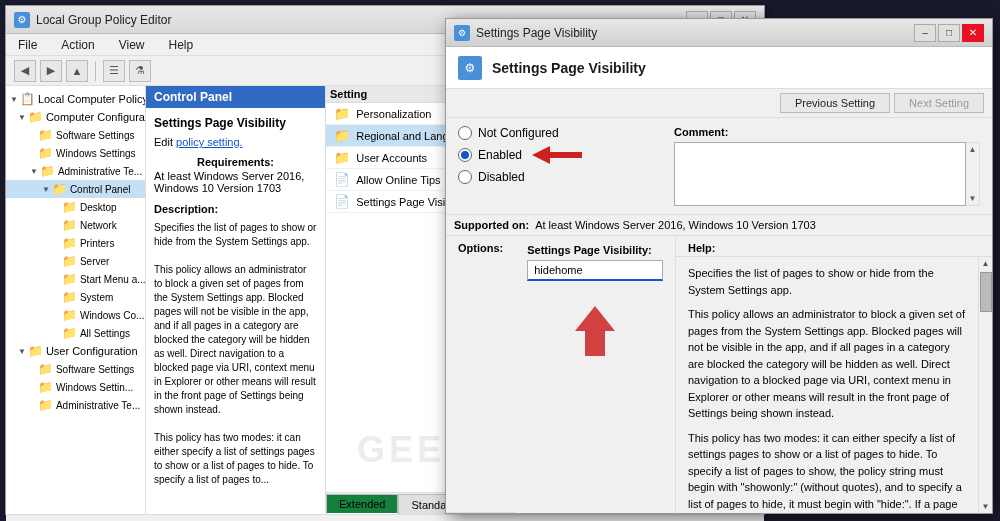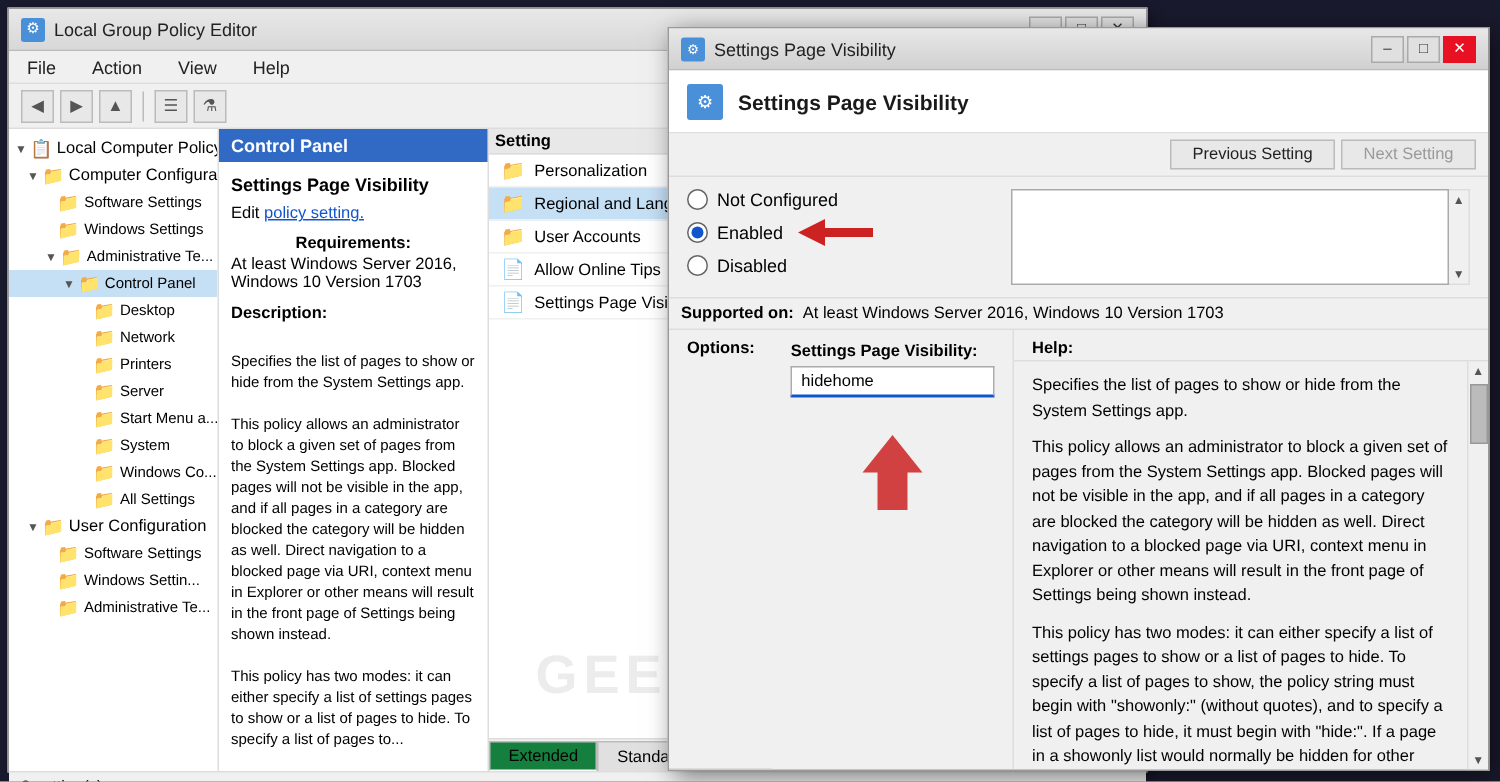--- a/index.html
+++ b/index.html
@@ -192,21 +192,21 @@
     }
 
     .gpe-description {
       margin-top: 8px;
       font-size: 11px;
       line-height: 1.4;
     }
 
     .gpe-desc-label {
       font-weight: bold;
-      margin-bottom: 18px;
+      margin-bottom: 4px;
     }
 
     
     .gpe-settings {
       flex: 1;
       background: white;
       display: flex;
       flex-direction: column;
     }
 
@@ -734,20 +734,21 @@
         </div>
 
         <div class="radio-item">
           <div class="radio-input">
           </div>
           <span class="radio-label">Disabled</span>
         </div>
       </div>
 
       <div style="flex:1; display:flex; flex-direction:column; margin-left:16px">
+        <span style="font-size:11px; font-weight:bold; margin-bottom:4px">Comment:</span>
         <div style="display:flex">
           <textarea style="flex: 1 1 0%; height: 64px; border: 1px solid rgb(170, 170, 170); resize: none; font-size: 11px; padding: 2px 4px;"></textarea>
           <div style="width:14px; background:#f0f0f0; border:1px solid #ddd; border-left:none; display:flex; flex-direction:column; align-items:center">
             <div style="font-size:8px; color:#555; margin-top:2px">▲</div>
             <div style="flex:1"></div>
             <div style="font-size:8px; color:#555; margin-bottom:2px">▼</div>
           </div>
         </div>
       </div>
     </div>

